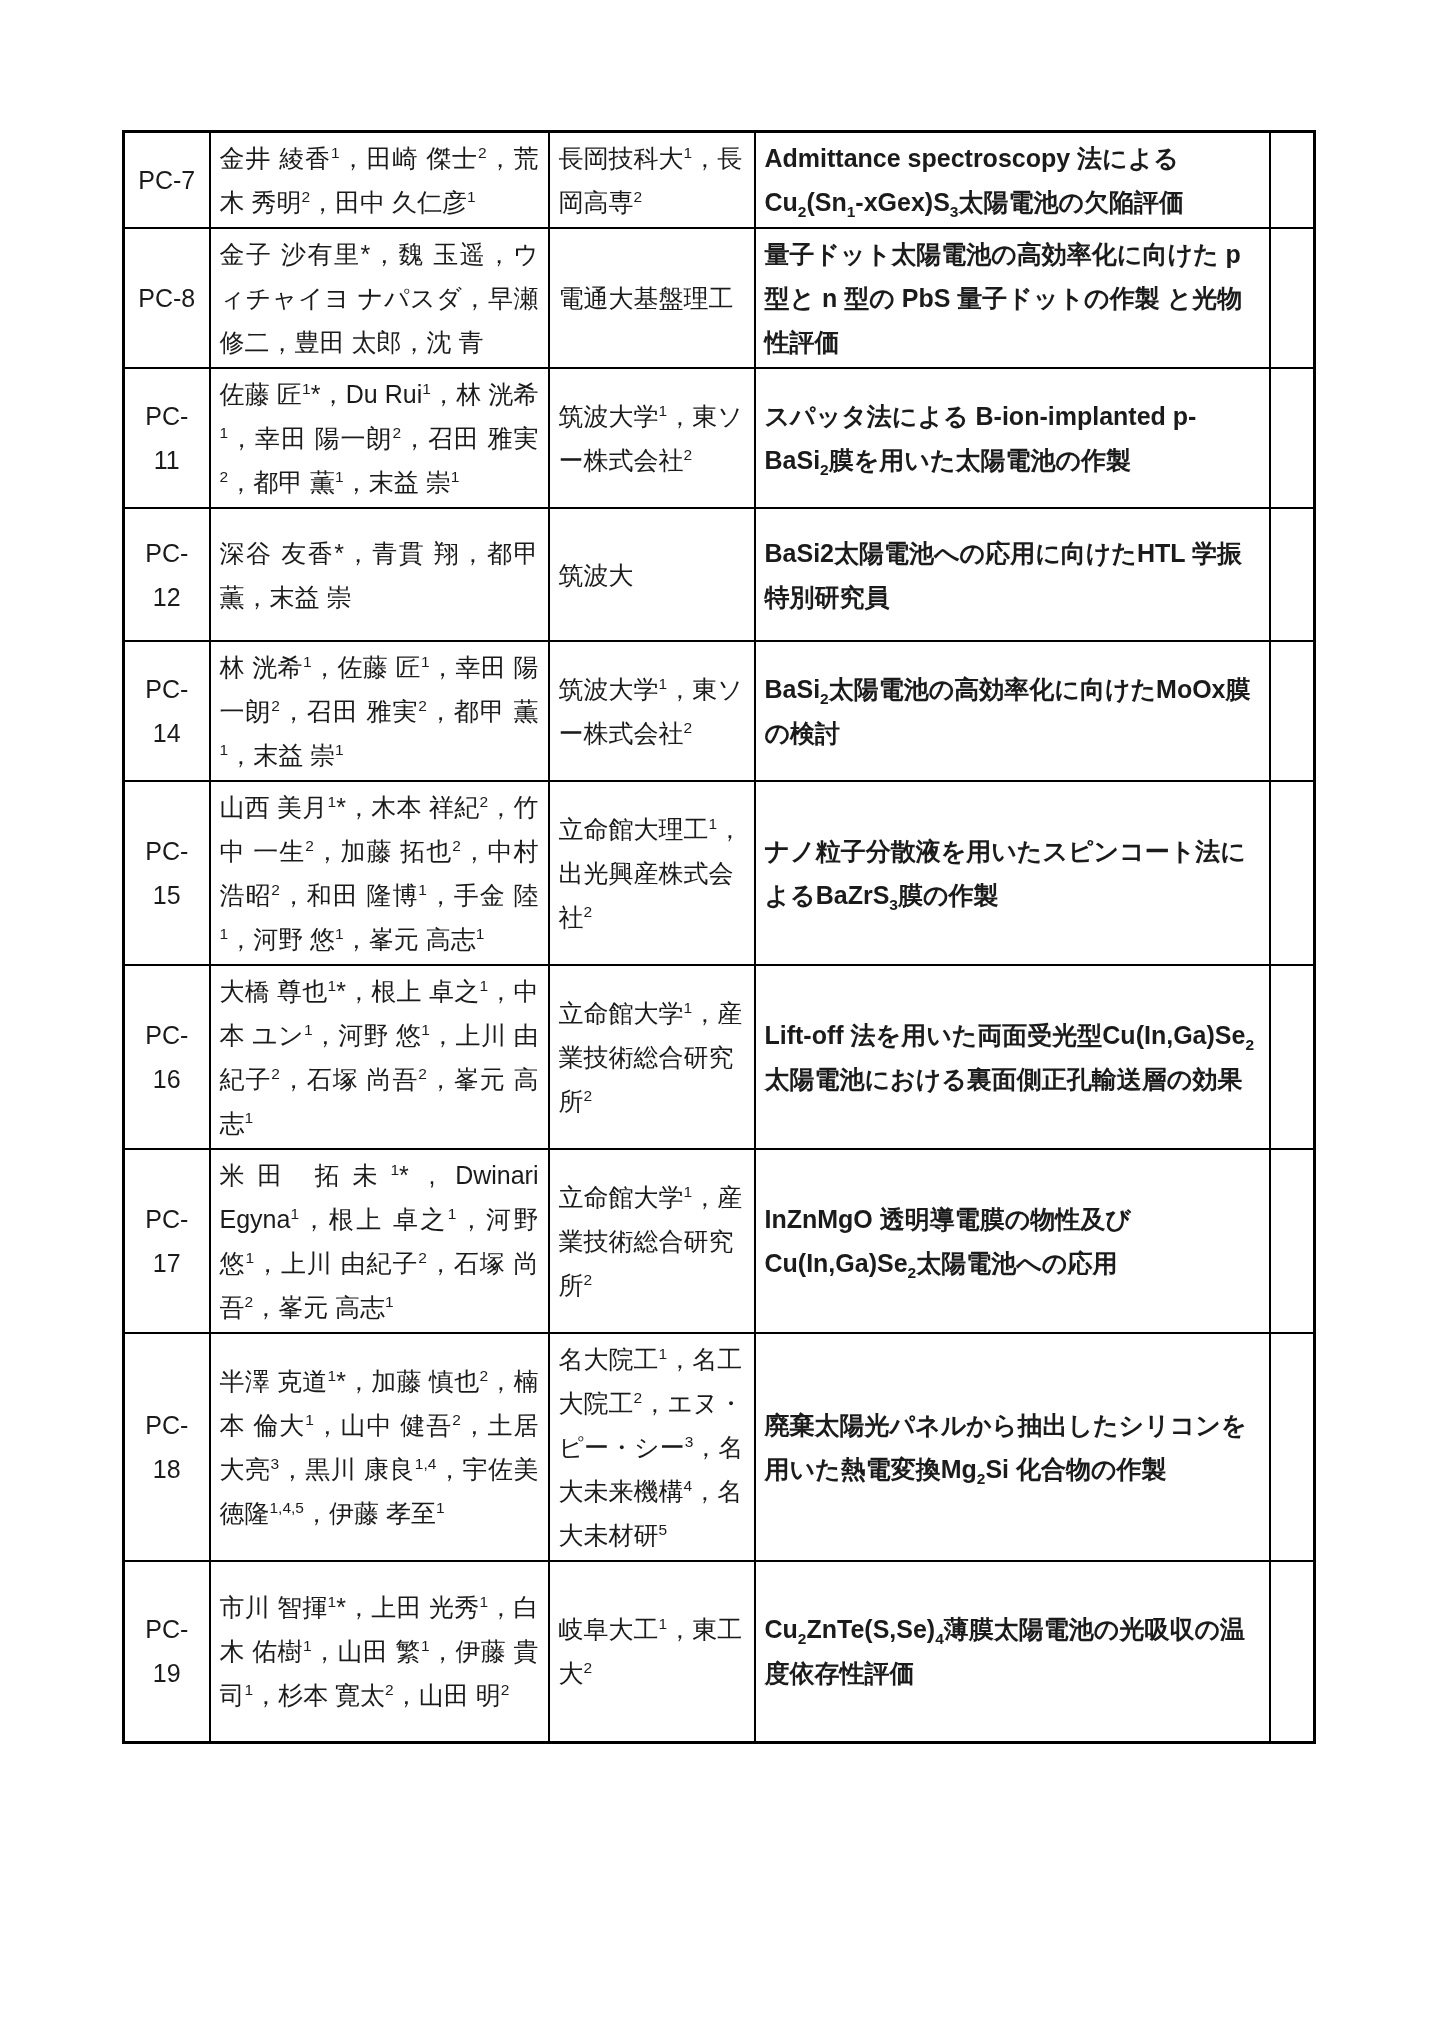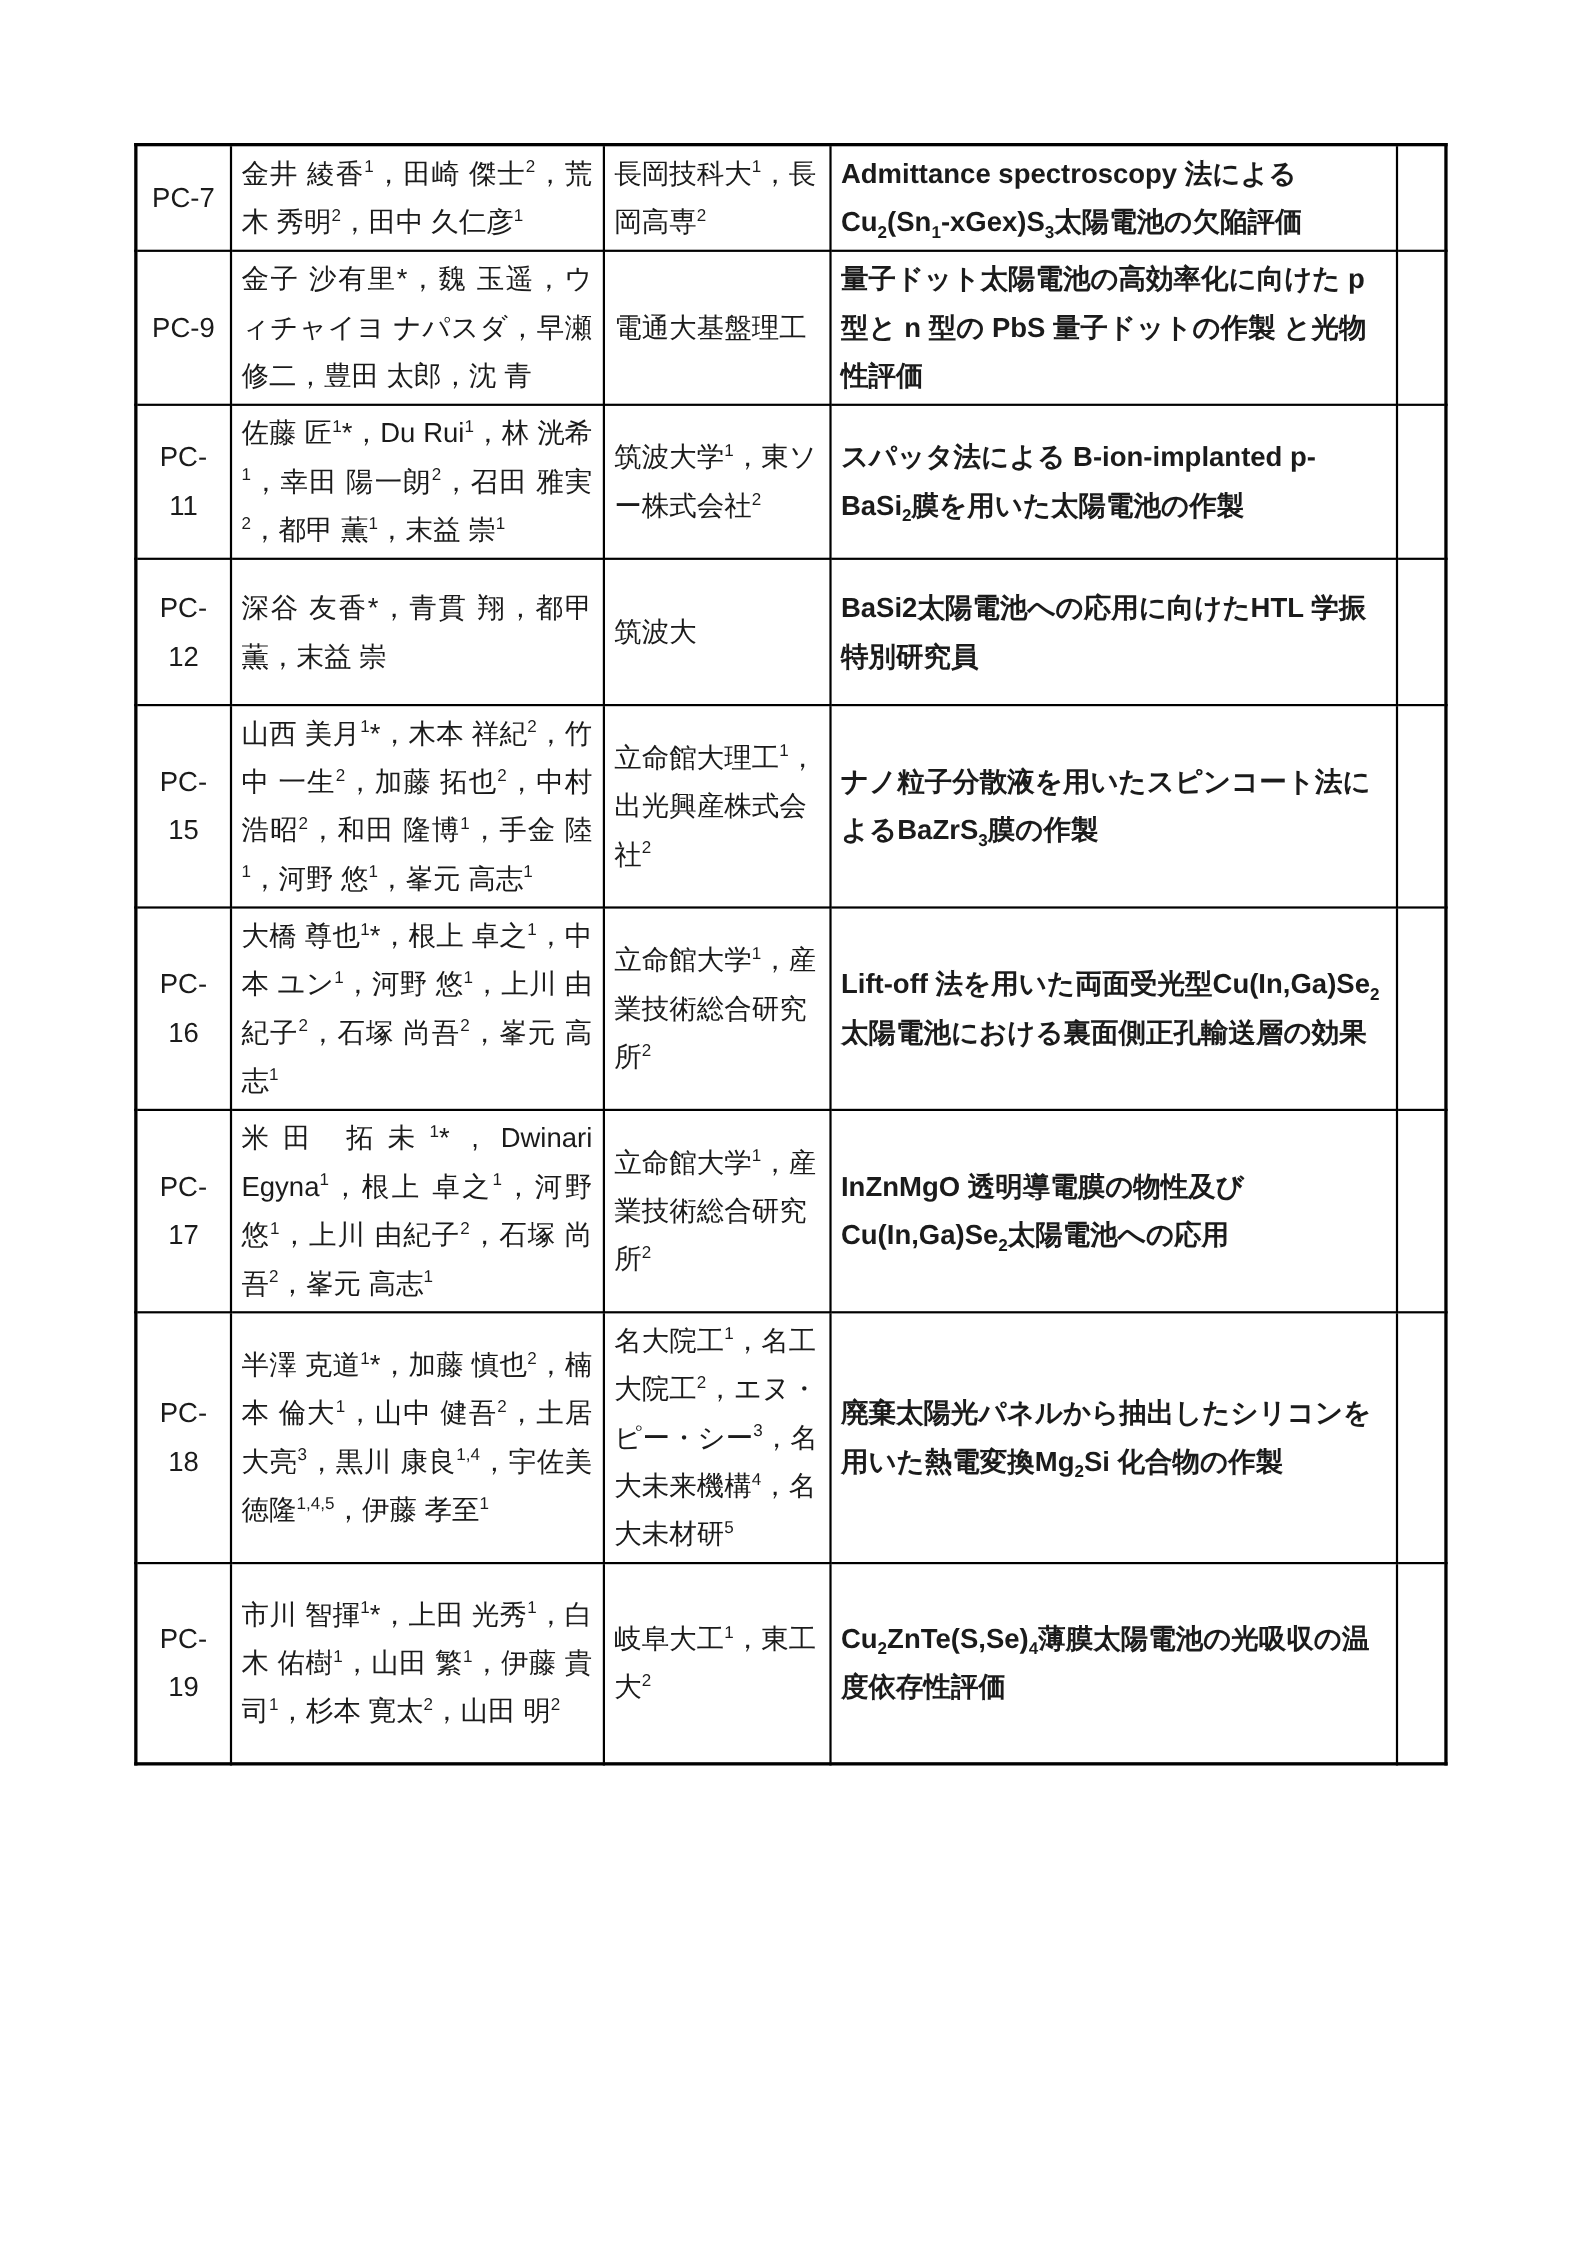--- a/index.html
+++ b/index.html
@@ -72,21 +72,21 @@
     <tbody id="rows-body">
   <tr>
     <td class="c-id">PC-7</td>
     <td class="c-authors">金井 綾香<sup>1</sup>，田崎 傑士<sup>2</sup>，荒木 秀明<sup>2</sup>，田中 久仁彦<sup>1</sup></td>
     <td class="c-affil">長岡技科大<sup>1</sup>，長岡高専<sup>2</sup></td>
     <td class="c-title">Admittance spectroscopy 法による Cu<sub>2</sub>(Sn<sub>1</sub>-xGex)S<sub>3</sub>太陽電池の欠陥評価</td>
     <td class="c-note"></td>
   </tr>
 
   <tr>
-    <td class="c-id">PC-9</td>
+    <td class="c-id">PC-8</td>
     <td class="c-authors">金子 沙有里*，魏 玉遥，ウィチャイヨ ナパスダ，早瀬 修二，豊田 太郎，沈 青</td>
     <td class="c-affil">電通大基盤理工</td>
     <td class="c-title">量子ドット太陽電池の高効率化に向けた p 型と n 型の PbS 量子ドットの作製 と光物性評価</td>
     <td class="c-note"></td>
   </tr>
 
 
   <tr>
     <td class="c-id">PC-11</td>
     <td class="c-authors">佐藤 匠<sup>1</sup>*，Du Rui<sup>1</sup>，林 洸希<sup>1</sup>，幸田 陽一朗<sup>2</sup>，召田 雅実<sup>2</sup>，都甲 薫<sup>1</sup>，末益 崇<sup>1</sup></td>
@@ -97,20 +97,27 @@
 
   <tr>
     <td class="c-id">PC-12</td>
     <td class="c-authors">深谷 友香*，青貫 翔，都甲 薫，末益 崇</td>
     <td class="c-affil">筑波大</td>
     <td class="c-title">BaSi2太陽電池への応用に向けたHTL 学振特別研究員</td>
     <td class="c-note"></td>
   </tr>
 
 
+  <tr>
+    <td class="c-id">PC-14</td>
+    <td class="c-authors">林 洸希<sup>1</sup>，佐藤 匠<sup>1</sup>，幸田 陽一朗<sup>2</sup>，召田 雅実<sup>2</sup>，都甲 薫<sup>1</sup>，末益 崇<sup>1</sup></td>
+    <td class="c-affil">筑波大学<sup>1</sup>，東ソー株式会社<sup>2</sup></td>
+    <td class="c-title">BaSi<sub>2</sub>太陽電池の高効率化に向けたMoOx膜の検討</td>
+    <td class="c-note"></td>
+  </tr>
 
   <tr>
     <td class="c-id">PC-15</td>
     <td class="c-authors">山西 美月<sup>1</sup>*，木本 祥紀<sup>2</sup>，竹中 一生<sup>2</sup>，加藤 拓也<sup>2</sup>，中村 浩昭<sup>2</sup>，和田 隆博<sup>1</sup>，手金 陸<sup>1</sup>，河野 悠<sup>1</sup>，峯元 高志<sup>1</sup></td>
     <td class="c-affil">立命館大理工<sup>1</sup>，出光興産株式会社<sup>2</sup></td>
     <td class="c-title">ナノ粒子分散液を用いたスピンコート法によるBaZrS<sub>3</sub>膜の作製</td>
     <td class="c-note"></td>
   </tr>
 
   <tr>

